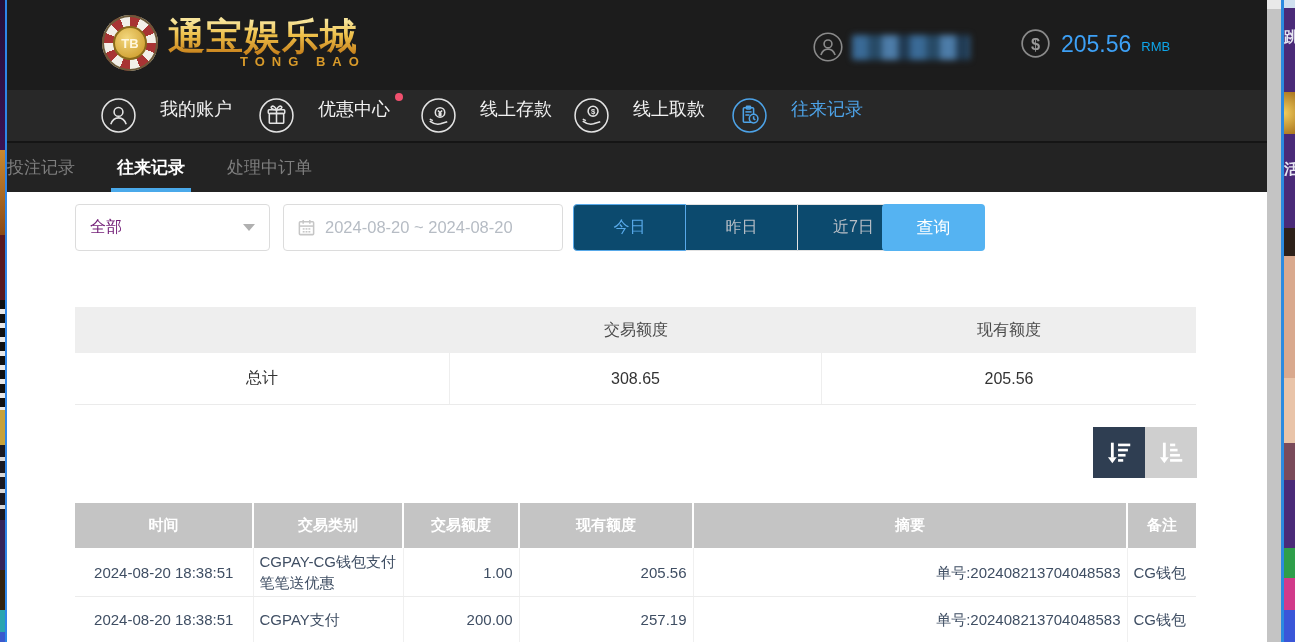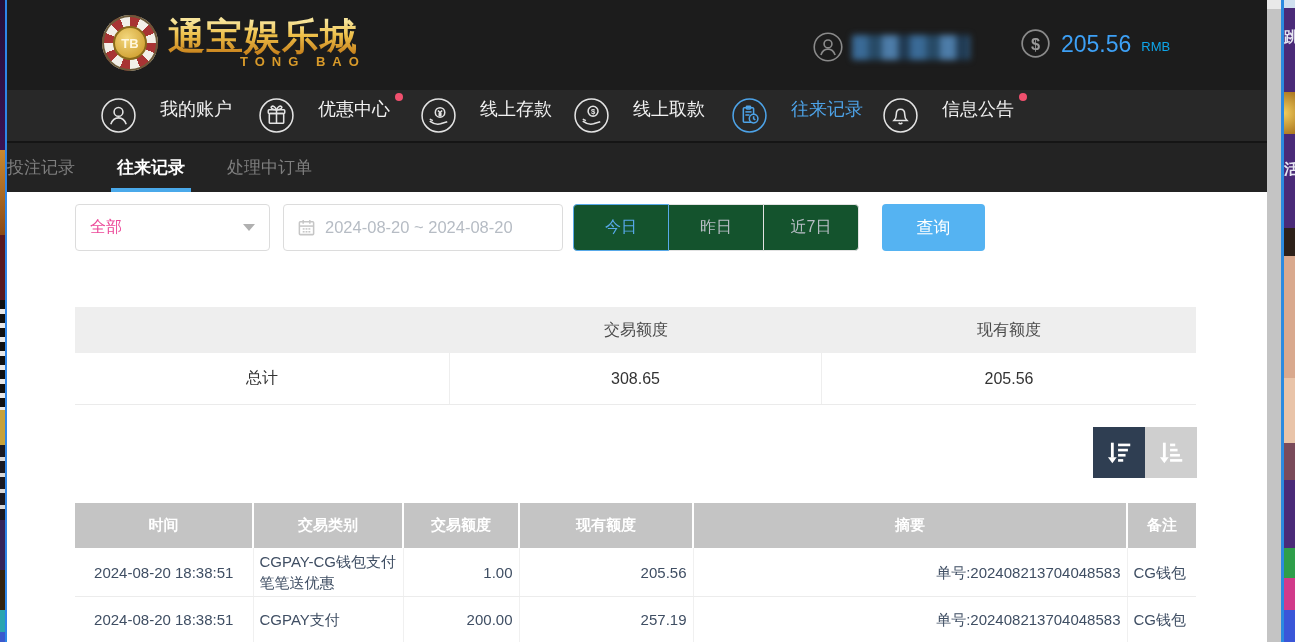--- a/index.html
+++ b/index.html
@@ -50,28 +50,28 @@
   .subtabs { position:absolute; top:141px; left:0; width:100%; height:51px; background:#232323;
           border-top:2px solid #151515; display:flex; gap:42px; }
   .tab { position:relative; height:100%; display:flex; align-items:center; font-size:17px;
           color:#7f7f7f; cursor:pointer; white-space:nowrap; }
   .tab.active { color:#ffffff; font-weight:bold; }
   .tab.active::after { content:""; position:absolute; left:-6px; right:-6px; bottom:0; height:4px; background:#4aa9ea; }
 
   
   .type-select { position:absolute; left:68px; top:204px; width:195px; height:47px;
           border:1px solid #dcdcdc; border-radius:4px; background:#fff; display:flex; align-items:center;
-          padding:0 14px; font-size:16px; color:#ec4899; cursor:pointer; }
+          padding:0 14px; font-size:16px; color:#701a75; cursor:pointer; }
   .caret-down { margin-left:auto; width:0; height:0; border-left:6px solid transparent;
           border-right:6px solid transparent; border-top:7px solid #b0b0b0; }
   .date-input { position:absolute; left:276px; top:204px; width:280px; height:47px;
           border:1px solid #dcdcdc; border-radius:4px; background:#fff; display:flex; align-items:center;
           gap:9px; padding:0 13px; font-size:16.5px; color:#b6bcc4; cursor:pointer; white-space:nowrap; }
   .quick-group { position:absolute; left:566px; top:204px; height:47px; display:flex; }
-  .quick-btn { width:96px; height:47px; background:#14532d; border:1px solid #e2e2e2; margin-left:-1px;
+  .quick-btn { width:113px; height:47px; background:#0c4a6e; border:1px solid #e2e2e2; margin-left:-1px;
           font-size:16px; color:#b8bec6; display:flex; align-items:center; justify-content:center; cursor:pointer;text-align:center; }
   .quick-btn:first-child { margin-left:0; border-radius:4px 0 0 4px; }
   .quick-btn:last-child { border-radius:0 4px 4px 0; }
   .quick-btn.active { border:1px solid #58a9e9; color:#58a9e9; z-index:2; border-radius:4px 0 0 4px; }
   .search-btn { position:absolute; left:875px; top:204px; width:103px; height:47px; background:#55b3f2;
           border:none; border-radius:4px; color:#fff; font-size:17px; cursor:pointer;
           display:flex; align-items:center; justify-content:center; }
 
   
   .summary { position:absolute; left:68px; top:307px; width:1121px; }
@@ -212,28 +212,20 @@
           <rect x="12" y="10.5" width="10" height="14" rx="1"></rect>
           <rect x="15" y="9" width="4" height="2.6" rx="0.6"></rect>
           <line x1="14" y1="14.5" x2="20" y2="14.5"></line>
           <line x1="14" y1="17.5" x2="18" y2="17.5"></line>
           <circle cx="22" cy="21" r="4.2" fill="#282828"></circle>
           <path d="M22 18.8v2.4l1.7 1"></path>
         </svg>
         <span class="nav-label">往来记录</span>
       </div>
 
-      <div class="nav-item" style="left:875px">
-        <svg width="37" height="37" viewBox="0 0 36 36" fill="none" stroke="currentColor" stroke-width="1.5">
-          <circle cx="18" cy="18" r="16"></circle>
-          <path d="M11.8 22.8h12.4c-1.5-1.4-2.1-2.9-2.1-5.8 0-3-1.6-5-4.1-5s-4.1 2-4.1 5c0 2.9-.6 4.4-2.1 5.8z"></path>
-          <path d="M16.3 25a1.9 1.9 0 003.4 0"></path>
-        </svg>
-        <span class="nav-label">信息公告<i class="badge-dot"></i></span>
-      </div>
     </nav>
 
     <div class="subtabs">
       <div class="tab">投注记录</div>
       <div class="tab active">往来记录</div>
       <div class="tab">处理中订单</div>
     </div>
 
     <div class="type-select">
       <span>全部</span>

